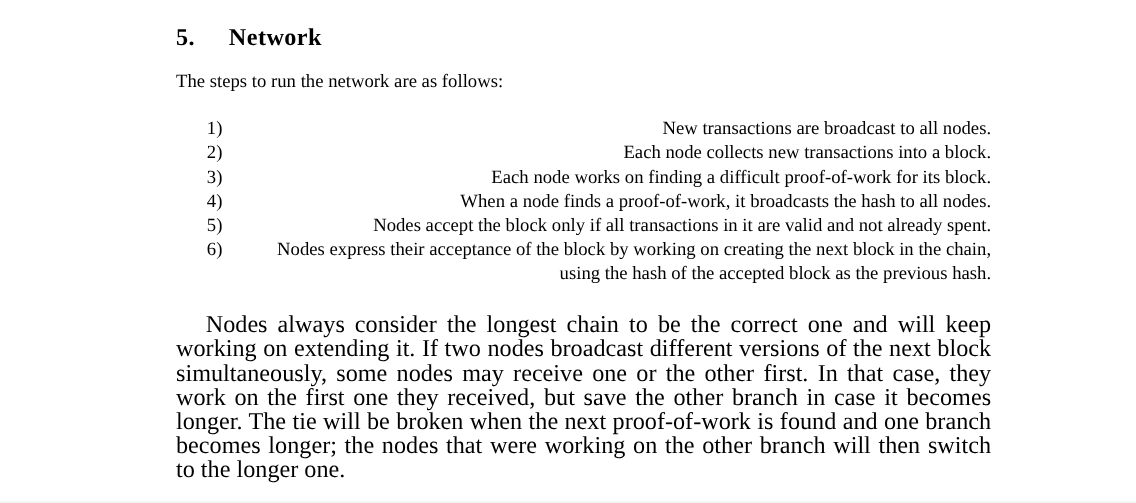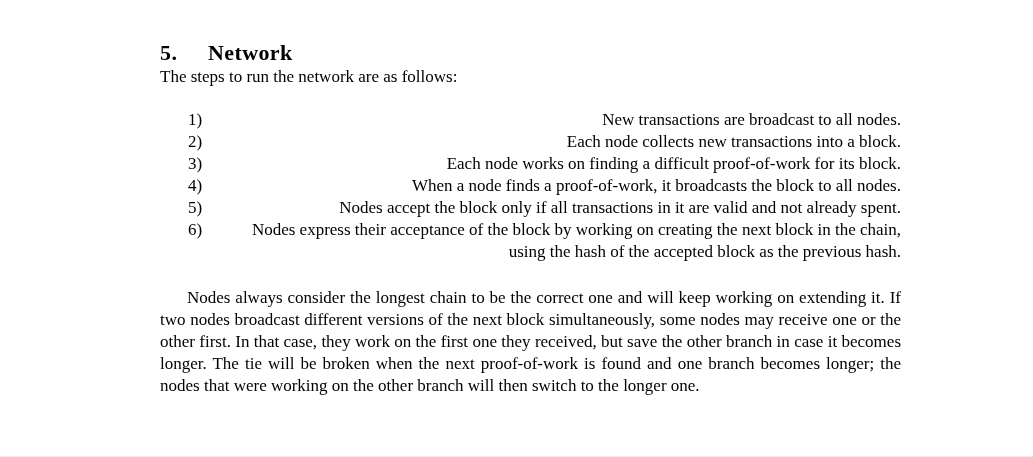--- a/index.html
+++ b/index.html
@@ -12,32 +12,32 @@
     font-family: "Liberation Serif", "DejaVu Serif", serif;
     color: #000000;
   }
   .page {
     position: absolute;
     left: 160px;
     top: 0;
     width: 741px;
   }
   .heading {
-    margin-top: 40px;
+    margin-top: 21px;
     font-size: 22px;
     line-height: 26px;
     font-weight: bold;
     letter-spacing: 0.4px;
   }
   .section-number {
     display: inline-block;
     width: 48px;
   }
   .intro {
-    margin-top: 0;
+    margin-top: 16px;
     font-size: 17px;
     line-height: 22px;
   }
   .steps {
     margin-top: 21px;
     list-style: none;
   }
   .step {
     display: flex;
     font-size: 17px;
@@ -47,21 +47,21 @@
     flex: none;
     width: 30px;
     margin-left: 28px;
   }
   .step-text {
     flex: 1;
     text-align: right;
   }
   .body-par {
     margin-top: 24px;
-    font-size: 17px;
+    font-size: 22px;
     line-height: 22px;
     text-align: justify;
     text-indent: 27px;
   }
   .bottom-rule {
     position: absolute;
     left: 0;
     bottom: 0;
     width: 1033px;
     height: 1px;
@@ -87,21 +87,21 @@
     <div class="step">
       <span class="step-num">2)</span>
       <span class="step-text">Each node collects new transactions into a block.</span>
     </div>
     <div class="step">
       <span class="step-num">3)</span>
       <span class="step-text">Each node works on finding a difficult proof-of-work for its block.</span>
     </div>
     <div class="step">
       <span class="step-num">4)</span>
-      <span class="step-text">When a node finds a proof-of-work, it broadcasts the block to all nodes.</span>
+      <span class="step-text">When a node finds a proof-of-work, it broadcasts the hash to all nodes.</span>
     </div>
     <div class="step">
       <span class="step-num">5)</span>
       <span class="step-text">Nodes accept the block only if all transactions in it are valid and not already spent.</span>
     </div>
     <div class="step">
       <span class="step-num">6)</span>
       <span class="step-text">Nodes express their acceptance of the block by working on creating the next block in the chain, using the hash of the accepted block as the previous hash.</span>
     </div>
   </div>

